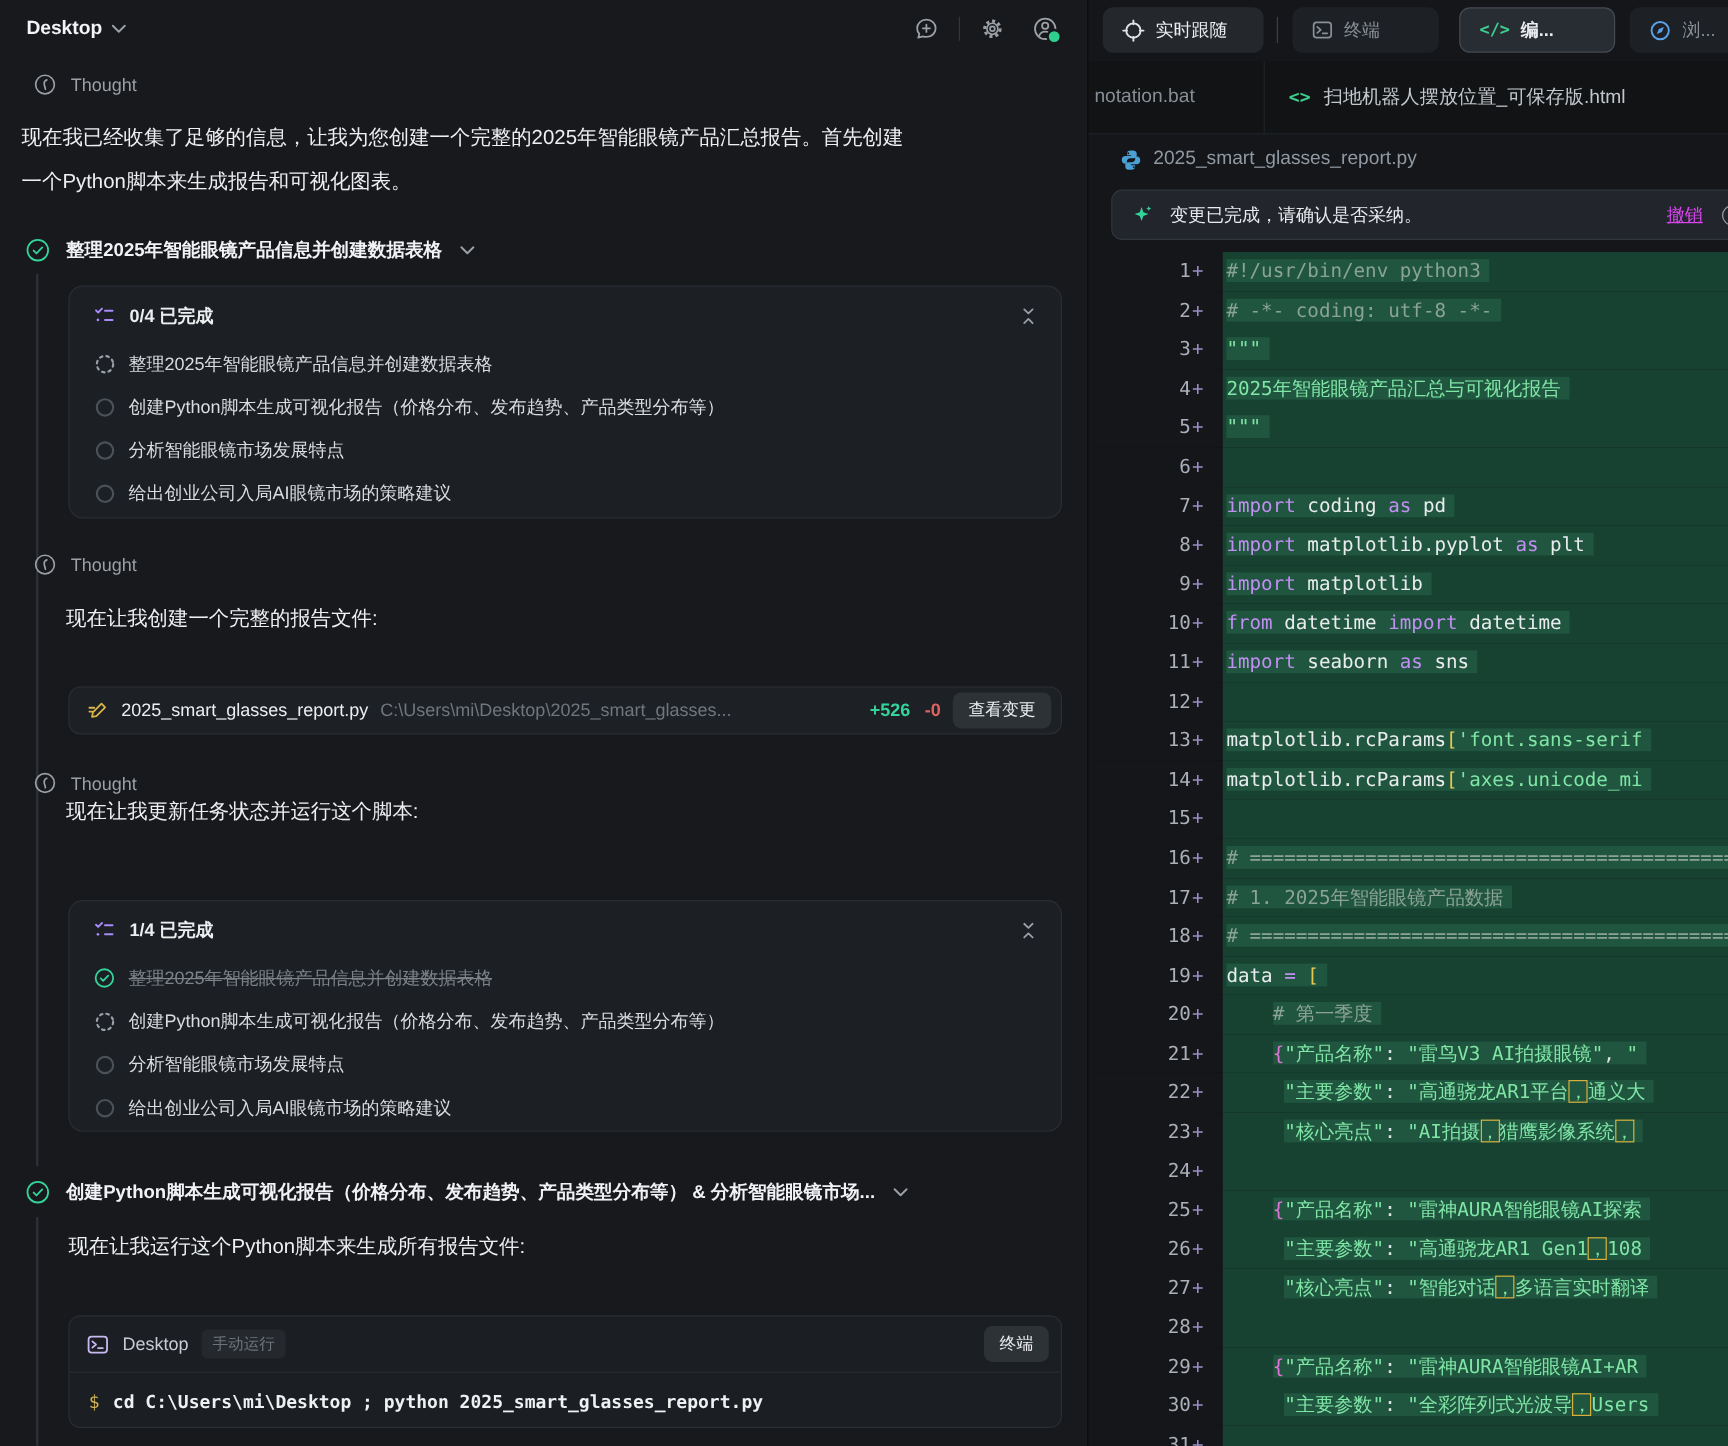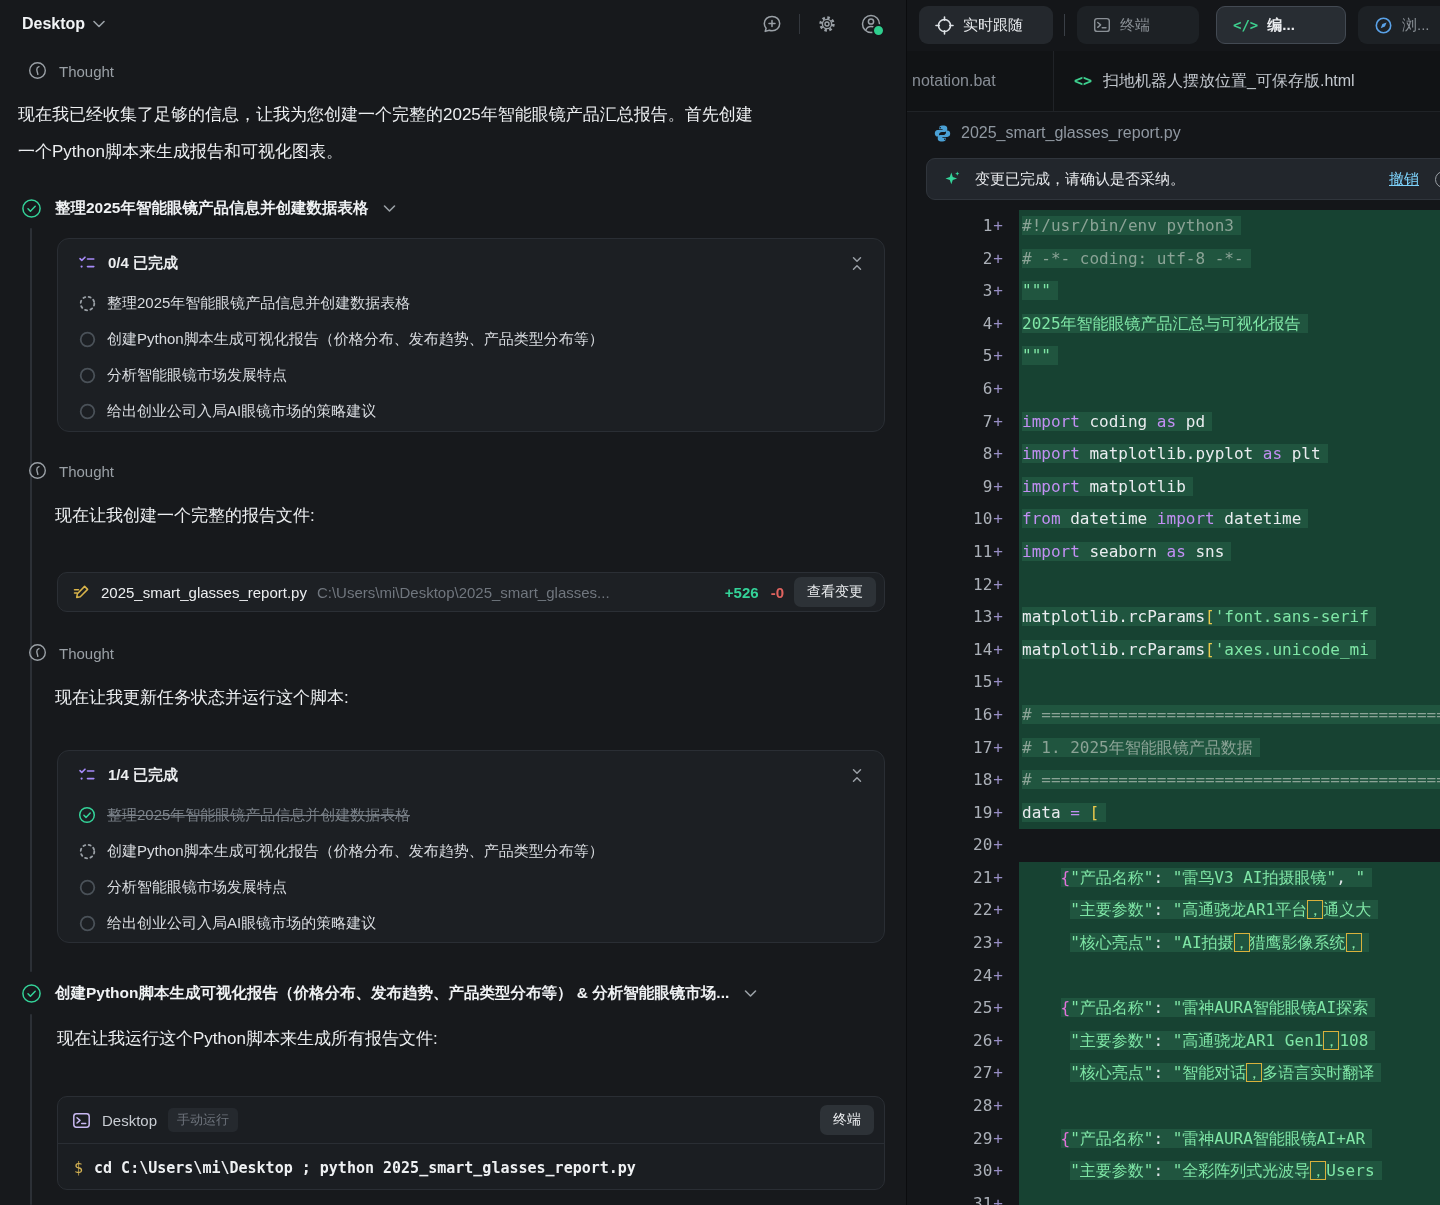--- a/index.html
+++ b/index.html
@@ -66,21 +66,21 @@
   .codeglyph{font-family:"DejaVu Sans Mono",monospace;font-weight:bold;font-size:14px;color:#3ecf8e;}
   .tabbar{position:absolute;top:51px;left:0;right:0;height:61px;background:#111315;border-bottom:1px solid #202327;
           display:flex;align-items:center;box-sizing:border-box;}
   .ftab-left{width:146px;padding-left:5px;font-size:16px;color:#878d95;box-sizing:border-box;white-space:nowrap;overflow:hidden;}
   .ftab-sep{width:1px;height:61px;background:#202327;flex:none;}
   .ftab-active{display:flex;align-items:center;gap:11px;padding:0 20px;font-size:16px;color:#c2c7cd;white-space:nowrap;}
   .crumbrow{position:absolute;top:112px;left:0;right:0;height:42px;display:flex;align-items:center;gap:9px;
             padding-left:26px;font-size:16px;color:#9098a1;}
   .notice{position:absolute;top:158px;left:19px;width:560px;height:42px;background:#22262c;border:1px solid #30353c;
           border-radius:9px;box-sizing:border-box;display:flex;align-items:center;gap:13px;padding:0 15px;font-size:15px;color:#e9ebee;}
-  .notice-undo{position:absolute;left:462px;color:#7dd3fc;font-size:15px;text-decoration:underline;}
+  .notice-undo{position:absolute;left:462px;color:#d946ef;font-size:15px;text-decoration:underline;}
   .notice-more{position:absolute;left:508px;width:15px;height:15px;border:1.5px solid #9aa0a6;border-radius:50%;}
   
   .code{position:absolute;top:210px;left:0;right:0;bottom:0;}
   .crow{display:flex;height:32.6px;line-height:32.6px;font-family:"DejaVu Sans Mono","Liberation Mono",monospace;font-size:16px;}
   .ln{width:112px;flex:none;box-sizing:border-box;padding-right:16px;background:#141619;
       display:flex;justify-content:flex-end;align-items:center;}
   .lnn{color:#abb0b8;}
   .lnp{color:#978dc4;margin-left:1px;}
   .cl{flex:1;background:#174232;white-space:pre;overflow:hidden;padding-left:3px;}
   .hl{background:#20553f;padding-right:7px;}
@@ -245,21 +245,21 @@
   <div class="thought" style="top:640px;">
     <span>
       <svg width="19" height="19" viewBox="0 0 19 19" fill="none" stroke="currentColor" stroke-width="1.4">
         <circle cx="9.5" cy="9.5" r="7.8"></circle>
           <path d="M11 5.6c-1.5.5-2.2 1.6-2.2 3 0 2.2 1 2.9 1 4.8" stroke-linecap="round"></path>
       </svg>
     </span>
     <span>Thought</span>
   </div>
 
-  <div class="lead" style="left:55px;top:685px;text-align:center;">现在让我更新任务状态并运行这个脚本:</div>
+  <div class="lead" style="left:55px;top:664px;text-align:center;">现在让我更新任务状态并运行这个脚本:</div>
 
   <div class="card" style="top:750px;height:193px;">
     <div class="card-head">
       <span>
         <svg width="18" height="18" viewBox="0 0 18 18" fill="none" stroke="#a78bfa" stroke-width="1.6">
           <path d="M2 4.6l1.8 1.8L7 3.2" stroke-linecap="round" stroke-linejoin="round"></path>
           <path d="M9.5 5h6.3" stroke-linecap="round"></path>
           <circle cx="3.6" cy="12.6" r="1.1" fill="#a78bfa" stroke="none"></circle>
           <path d="M9.5 12.6h6.3" stroke-linecap="round"></path>
         </svg>
@@ -545,20 +545,21 @@
             <span class="lnn">19</span>
             <span class="lnp">+</span>
           </span>
           <span class="cl"><span class="hl"><span class="seg-id">data </span><span class="seg-kw">=</span><span class="seg-id"> </span><span class="seg-br">[</span></span></span>
         </div>
         <div class="crow">
           <span class="ln">
             <span class="lnn">20</span>
             <span class="lnp">+</span>
           </span>
+          <span class="cl"><span class="seg-ws">    </span><span class="hl"><span class="seg-cm"># 第一季度</span></span></span>
         </div>
         <div class="crow">
           <span class="ln">
             <span class="lnn">21</span>
             <span class="lnp">+</span>
           </span>
           <span class="cl"><span class="seg-ws">    </span><span class="hl"><span class="seg-pb">{</span><span class="seg-st">"产品名称"</span><span class="seg-pu">: </span><span class="seg-st">"雷鸟V3 AI拍摄眼镜"</span><span class="seg-pu">, </span><span class="seg-st">"</span></span></span>
         </div>
         <div class="crow">
           <span class="ln">

